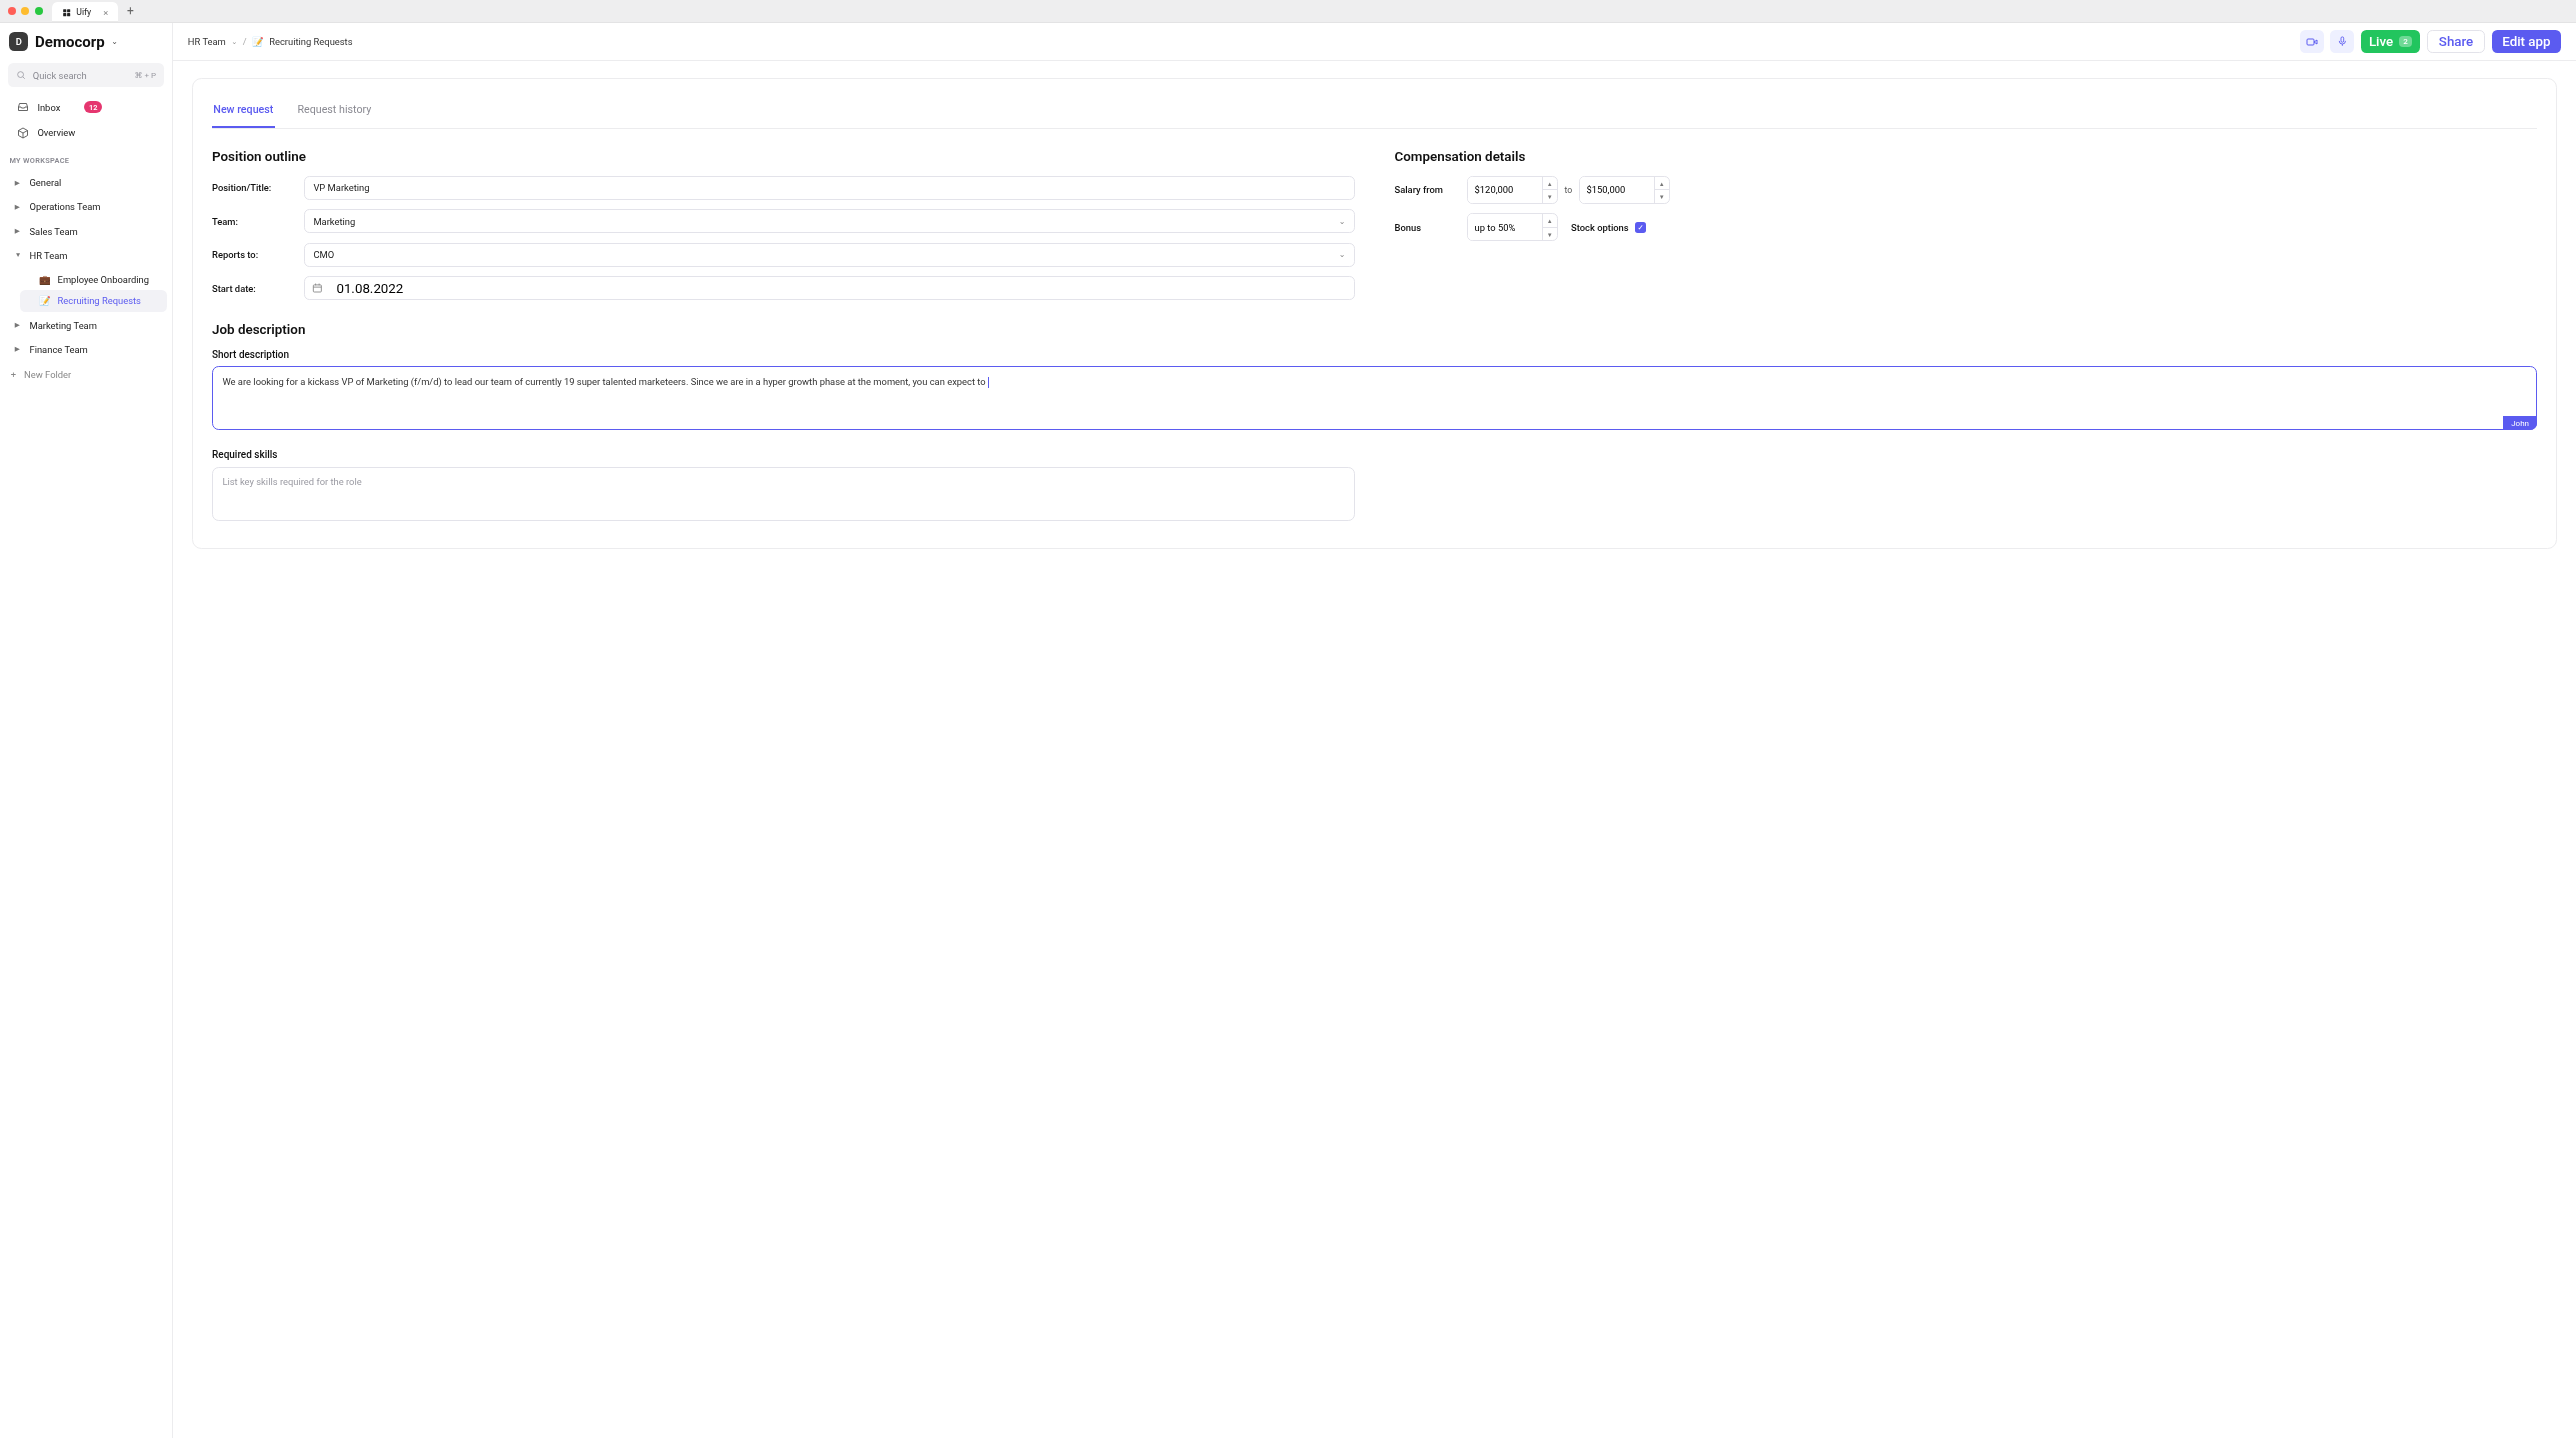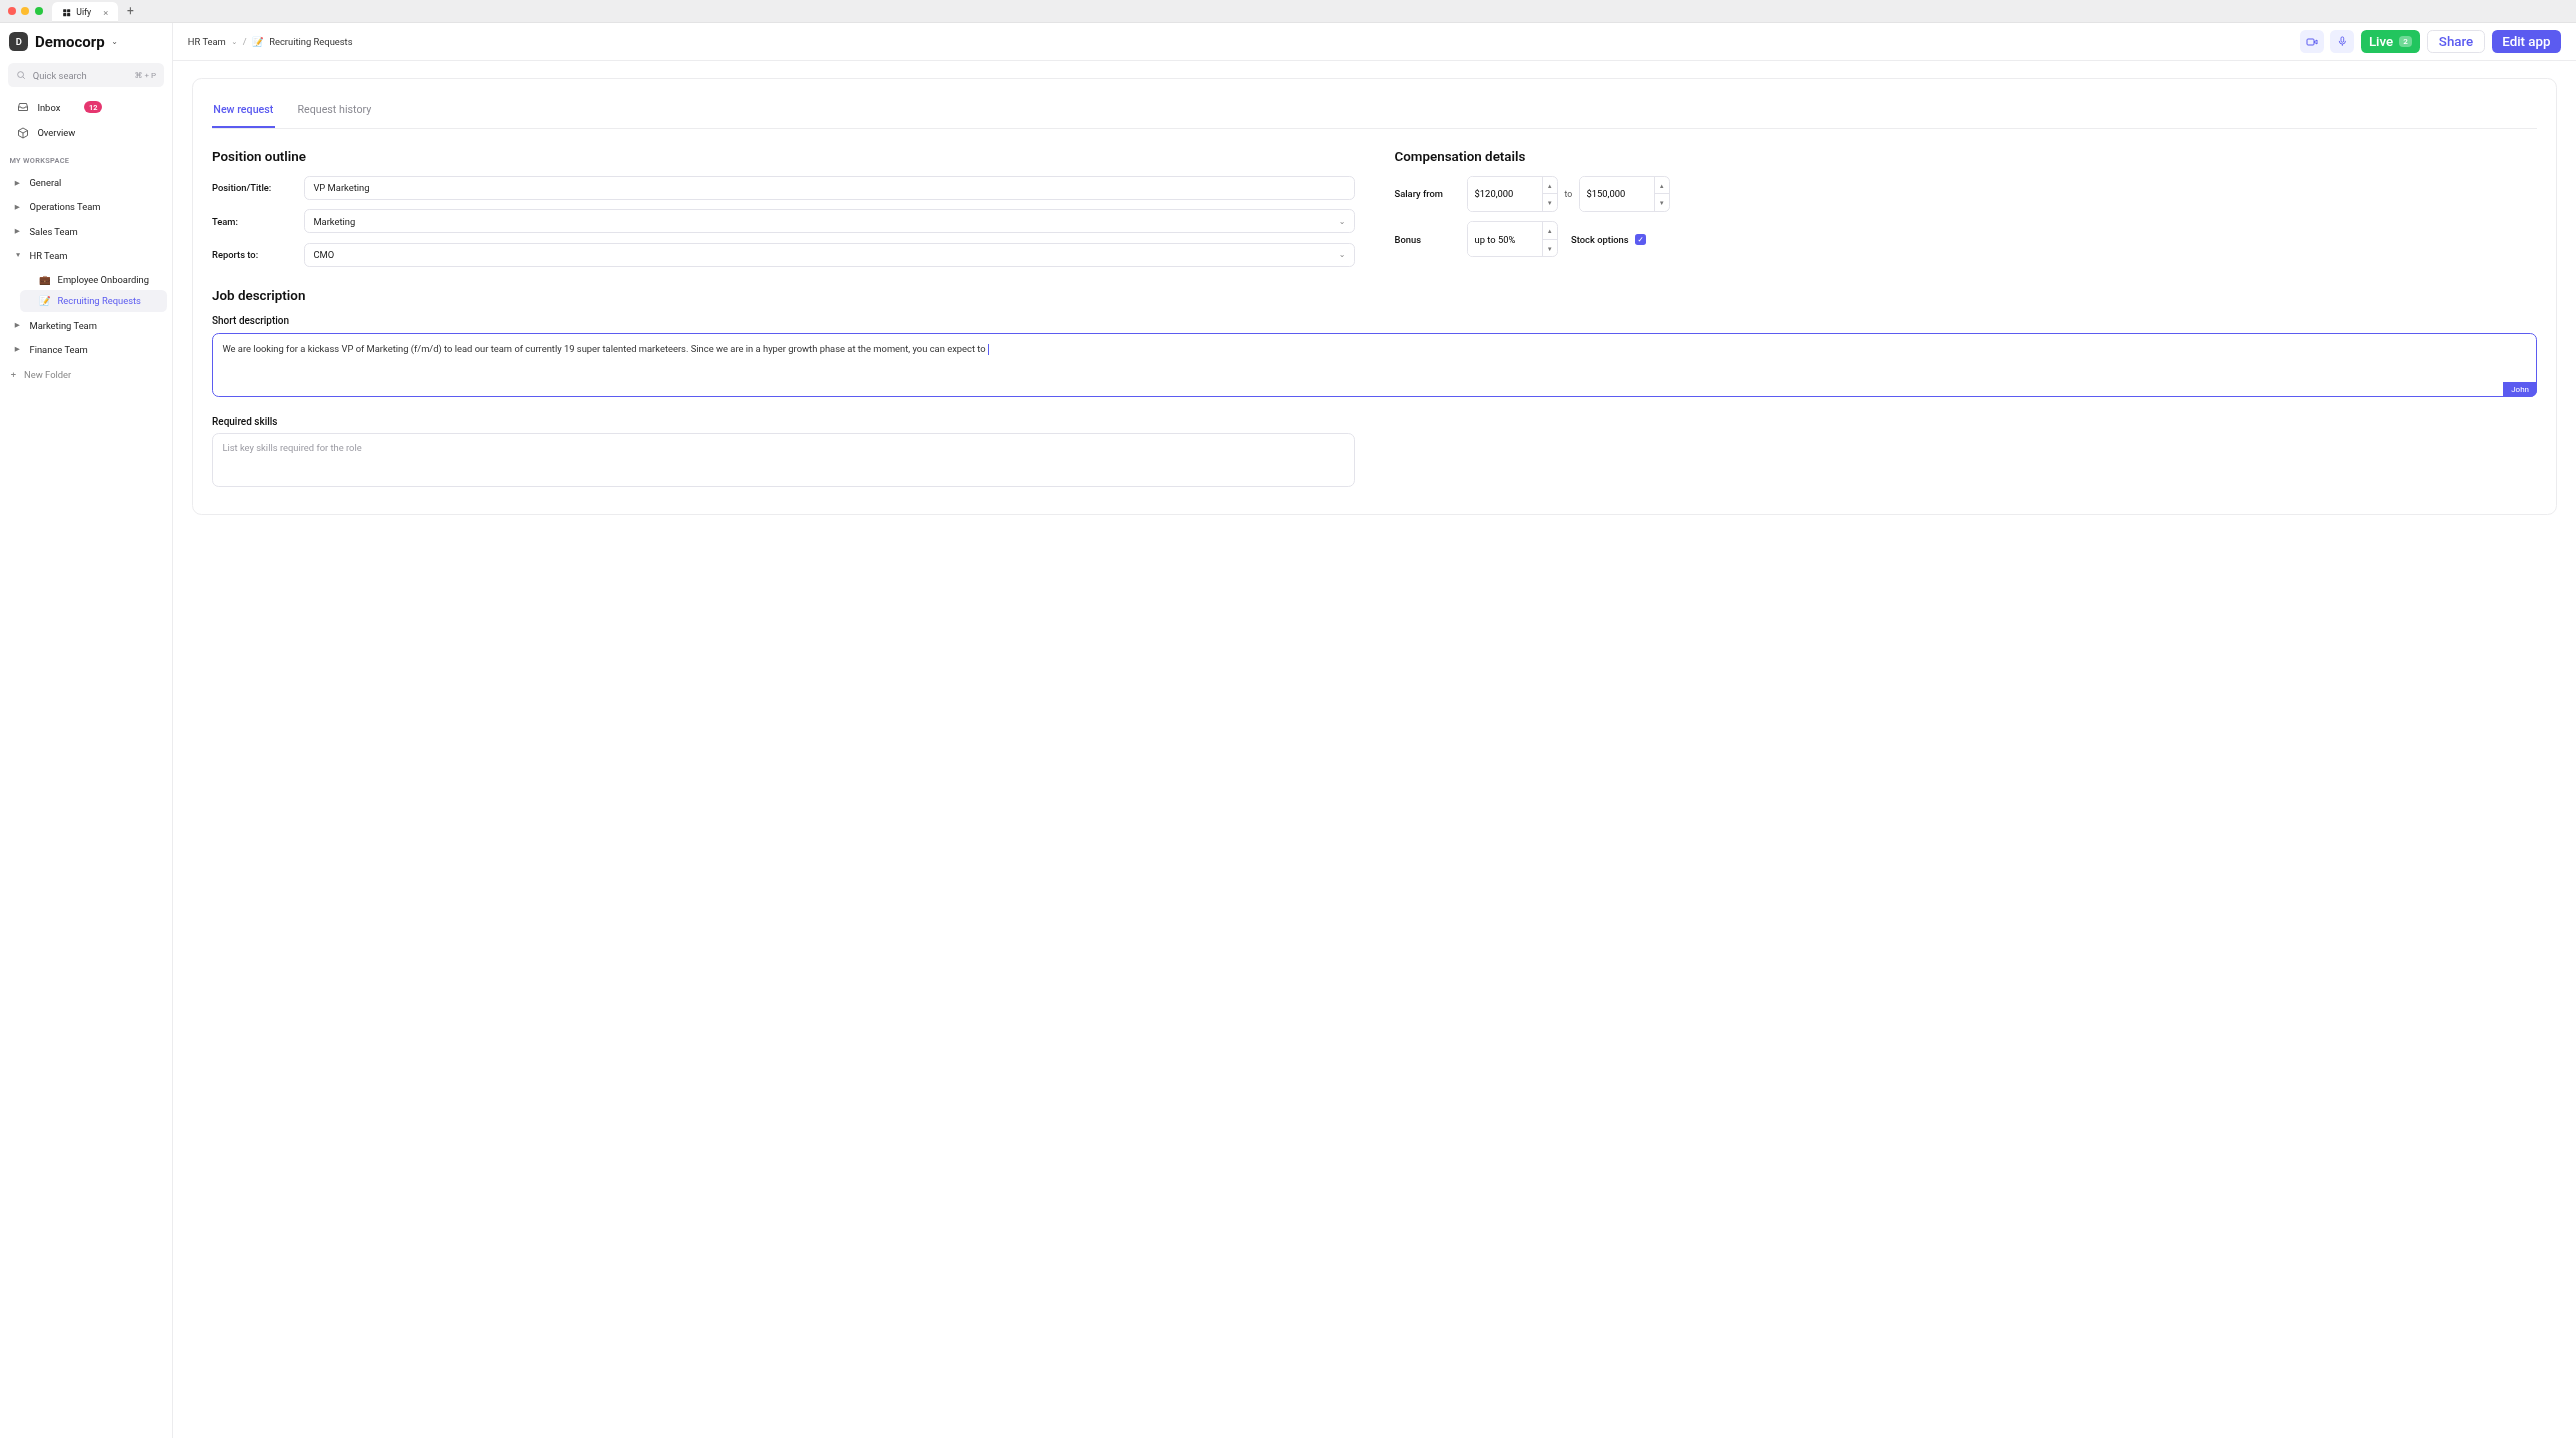--- a/index.html
+++ b/index.html
@@ -182,21 +182,21 @@
   }
   .select{justify-content:space-between;}
   .select .chev{color:#888;font-size:8px;}
   .with-prefix{position:relative;}
   .with-prefix .prefix{
     position:absolute;left:6.7px;top:50%;transform:translateY(-50%);color:#888;
   }
   .with-prefix input{padding-left:23px;}
   .stepper-wrap{display:flex;align-items:center;gap:6.7px;}
   .stepper{
-    display:flex;align-items:stretch;border:0.7px solid #e3e3ea;border-radius:5.4px;height:36px;overflow:hidden;
+    display:flex;align-items:stretch;border:0.7px solid #e3e3ea;border-radius:5.4px;height:28px;overflow:hidden;
   }
   .stepper input{border:none;padding:0 6.7px;width:74px;font-size:9.4px;}
   .stepper .arrows{display:flex;flex-direction:column;border-left:0.7px solid #e3e3ea;width:14.8px;}
   .stepper .arrows span{flex:1;display:flex;align-items:center;justify-content:center;font-size:6px;color:#777;border-bottom:0.7px solid #e3e3ea;}
   .stepper .arrows span:last-child{border-bottom:none;}
   .inline-to{font-size:8.7px;color:#555;}
   .stock-row{display:flex;align-items:center;gap:6.7px;margin-left:13.4px;}
   .checkbox{
     width:10.7px;height:10.7px;border-radius:2.7px;background:#5b5bf0;display:flex;align-items:center;justify-content:center;color:#fff;font-size:7.4px;
   }
@@ -381,20 +381,34 @@
           </div>
 
           <div class="field-row">
             <div class="field-label">Reports to:</div>
             <div class="select">
               <span>CMO</span>
               <span class="chev">⌄</span>
             </div>
           </div>
 
+          <div class="field-row">
+            <div class="field-label">Start date:</div>
+            <div class="input with-prefix">
+              <span class="prefix">
+                <svg width="10.7" height="10.7" viewBox="0 0 24 24" fill="none" stroke="#888" stroke-width="2">
+                    <rect x="3" y="5" width="18" height="16" rx="2"></rect>
+                    <line x1="3" y1="10" x2="21" y2="10"></line>
+                    <line x1="8" y1="2" x2="8" y2="6"></line>
+                    <line x1="16" y1="2" x2="16" y2="6"></line>
+                  </svg>
+              </span>
+              <input style="border: none; width: 100%;" value="01.08.2022">
+            </div>
+          </div>
         </div>
 
         <div>
           <h2 class="section">Compensation details</h2>
 
           <div class="field-row compact" style="grid-template-columns:67px 1fr;">
             <div class="field-label">Salary from</div>
             <div class="stepper-wrap">
               <div class="stepper">
                 <input value="$120,000" style="">

